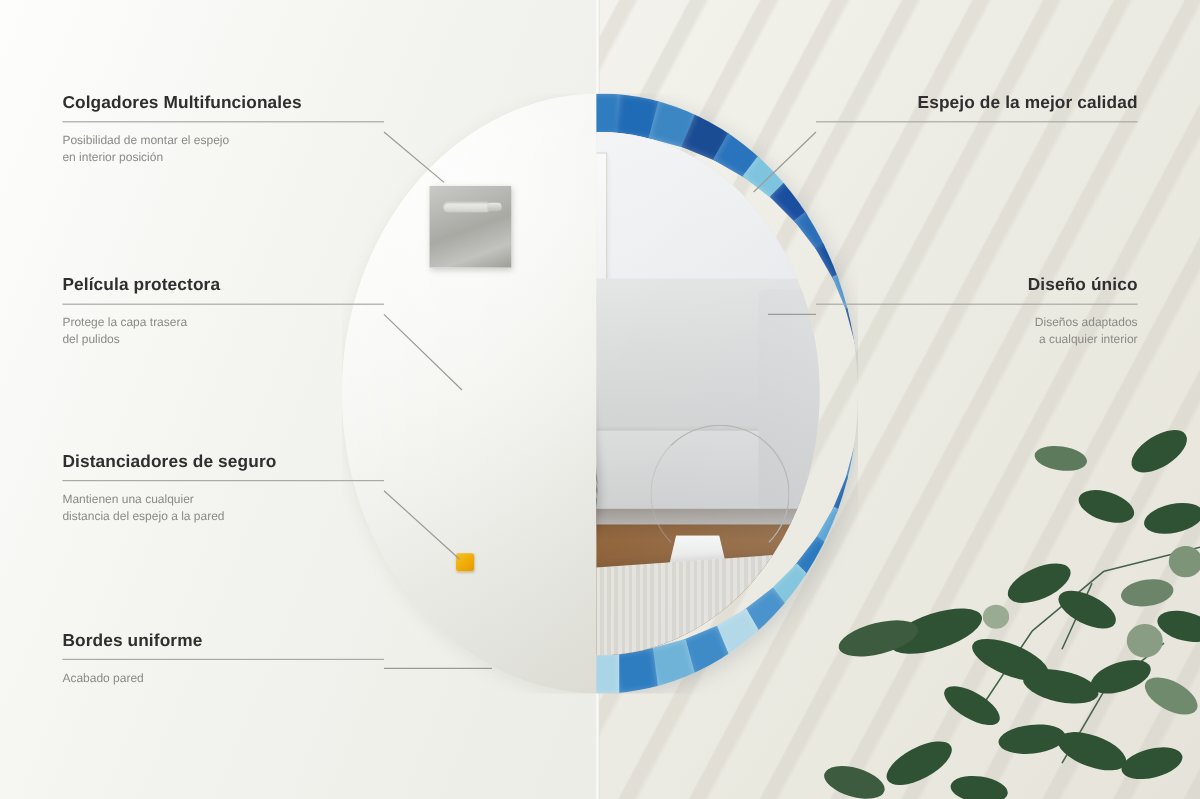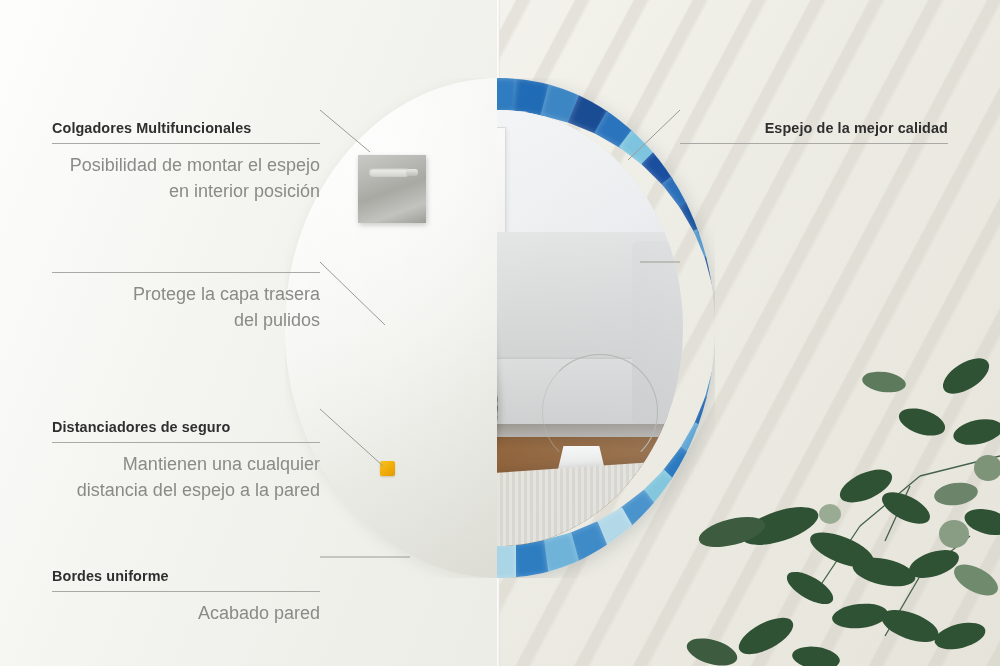--- a/index.html
+++ b/index.html
@@ -174,27 +174,27 @@
   .glass-sheen{
     position:absolute;left:0;top:0;width:100%;height:100%;
     background:linear-gradient(122deg,rgba(255,255,255,.62) 0%,rgba(255,255,255,.12) 30%,rgba(255,255,255,0) 52%,rgba(210,218,226,.22) 100%);
     pointer-events:none;
   }
 
   
   .foliage{position:absolute;right:0;bottom:0;width:330px;height:330px;pointer-events:none;}
 
   
-  .callout{position:absolute;margin-top:42px;}
+  .callout{position:absolute;}
   .callout h3{
     margin:0 0 7px 0;font-size:14.4px;font-weight:700;color:#2f2f2f;letter-spacing:.1px;
   }
   .callout .rule{height:1px;background:#a9a9a5;width:100%;}
   .callout p{
-    margin:9px 0 0 0;font-size:18px;line-height:1.42;color:#8a8a86;font-weight:400;text-align:right;
+    margin:9px 0 0 0;font-size:10px;line-height:1.42;color:#8a8a86;font-weight:400;
   }
   .left-callout{text-align:left;}
   .right-callout{text-align:right;}
 
   .leaders{position:absolute;inset:0;pointer-events:none;}
 </style>
 </head>
 <body>
 
 <div class="stage">
@@ -434,20 +434,21 @@
   <div class="callout left-callout" style="left:52px;top:78px;width:268px;">
     <h3>Colgadores Multifuncionales</h3>
     <div class="rule"></div>
     <p>
       <span>Posibilidad de montar el espejo</span><br>
       <span>en interior posición</span>
     </p>
   </div>
 
   <div class="callout left-callout" style="left:52px;top:230px;width:268px;">
+    <h3>Película protectora</h3>
     <div class="rule"></div>
     <p>
       <span>Protege la capa trasera</span><br>
       <span>del pulidos</span>
     </p>
   </div>
 
   <div class="callout left-callout" style="left:52px;top:377px;width:268px;">
     <h3>Distanciadores de seguro</h3>
     <div class="rule"></div>
@@ -461,14 +462,22 @@
     <h3>Bordes uniforme</h3>
     <div class="rule"></div>
     <p>Acabado pared</p>
   </div>
 
   <div class="callout right-callout" style="left:680px;top:78px;width:268px;">
     <h3>Espejo de la mejor calidad</h3>
     <div class="rule"></div>
   </div>
 
+  <div class="callout right-callout" style="left:680px;top:230px;width:268px;">
+    <h3>Diseño único</h3>
+    <div class="rule"></div>
+    <p>
+      <span>Diseños adaptados</span><br>
+      <span>a cualquier interior</span>
+    </p>
+  </div>
 
 </div>
 
 </body></html>

